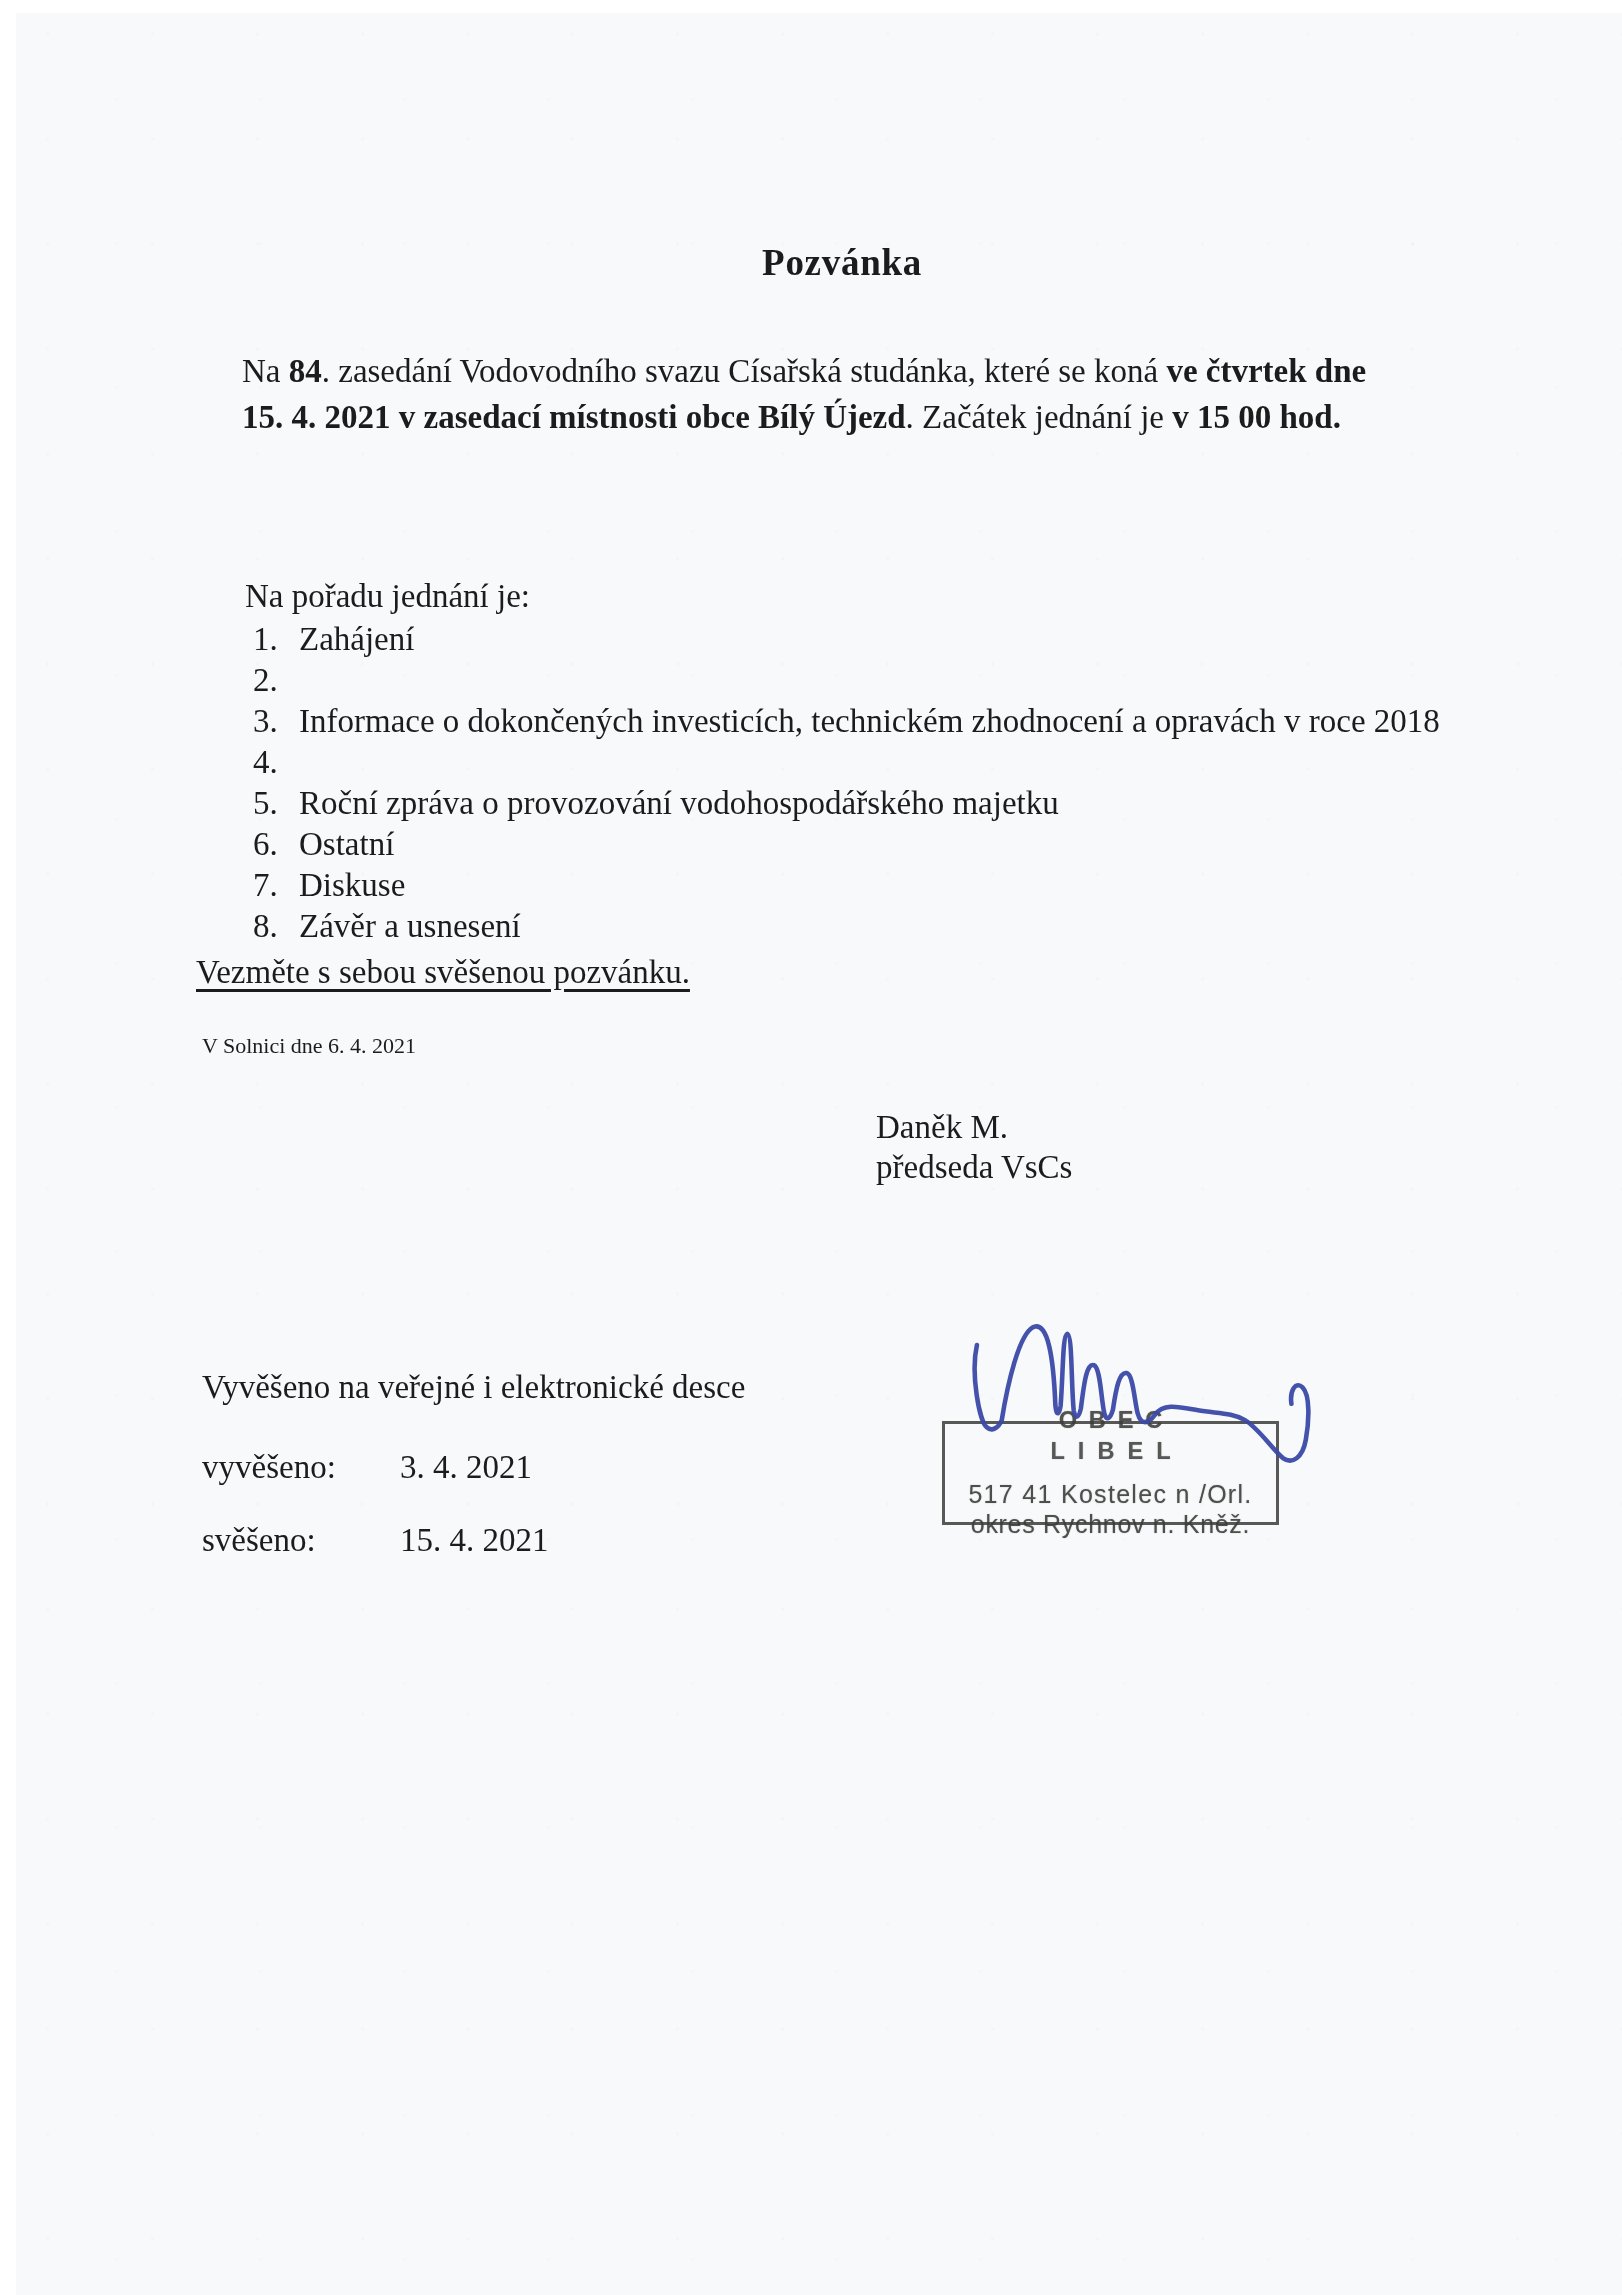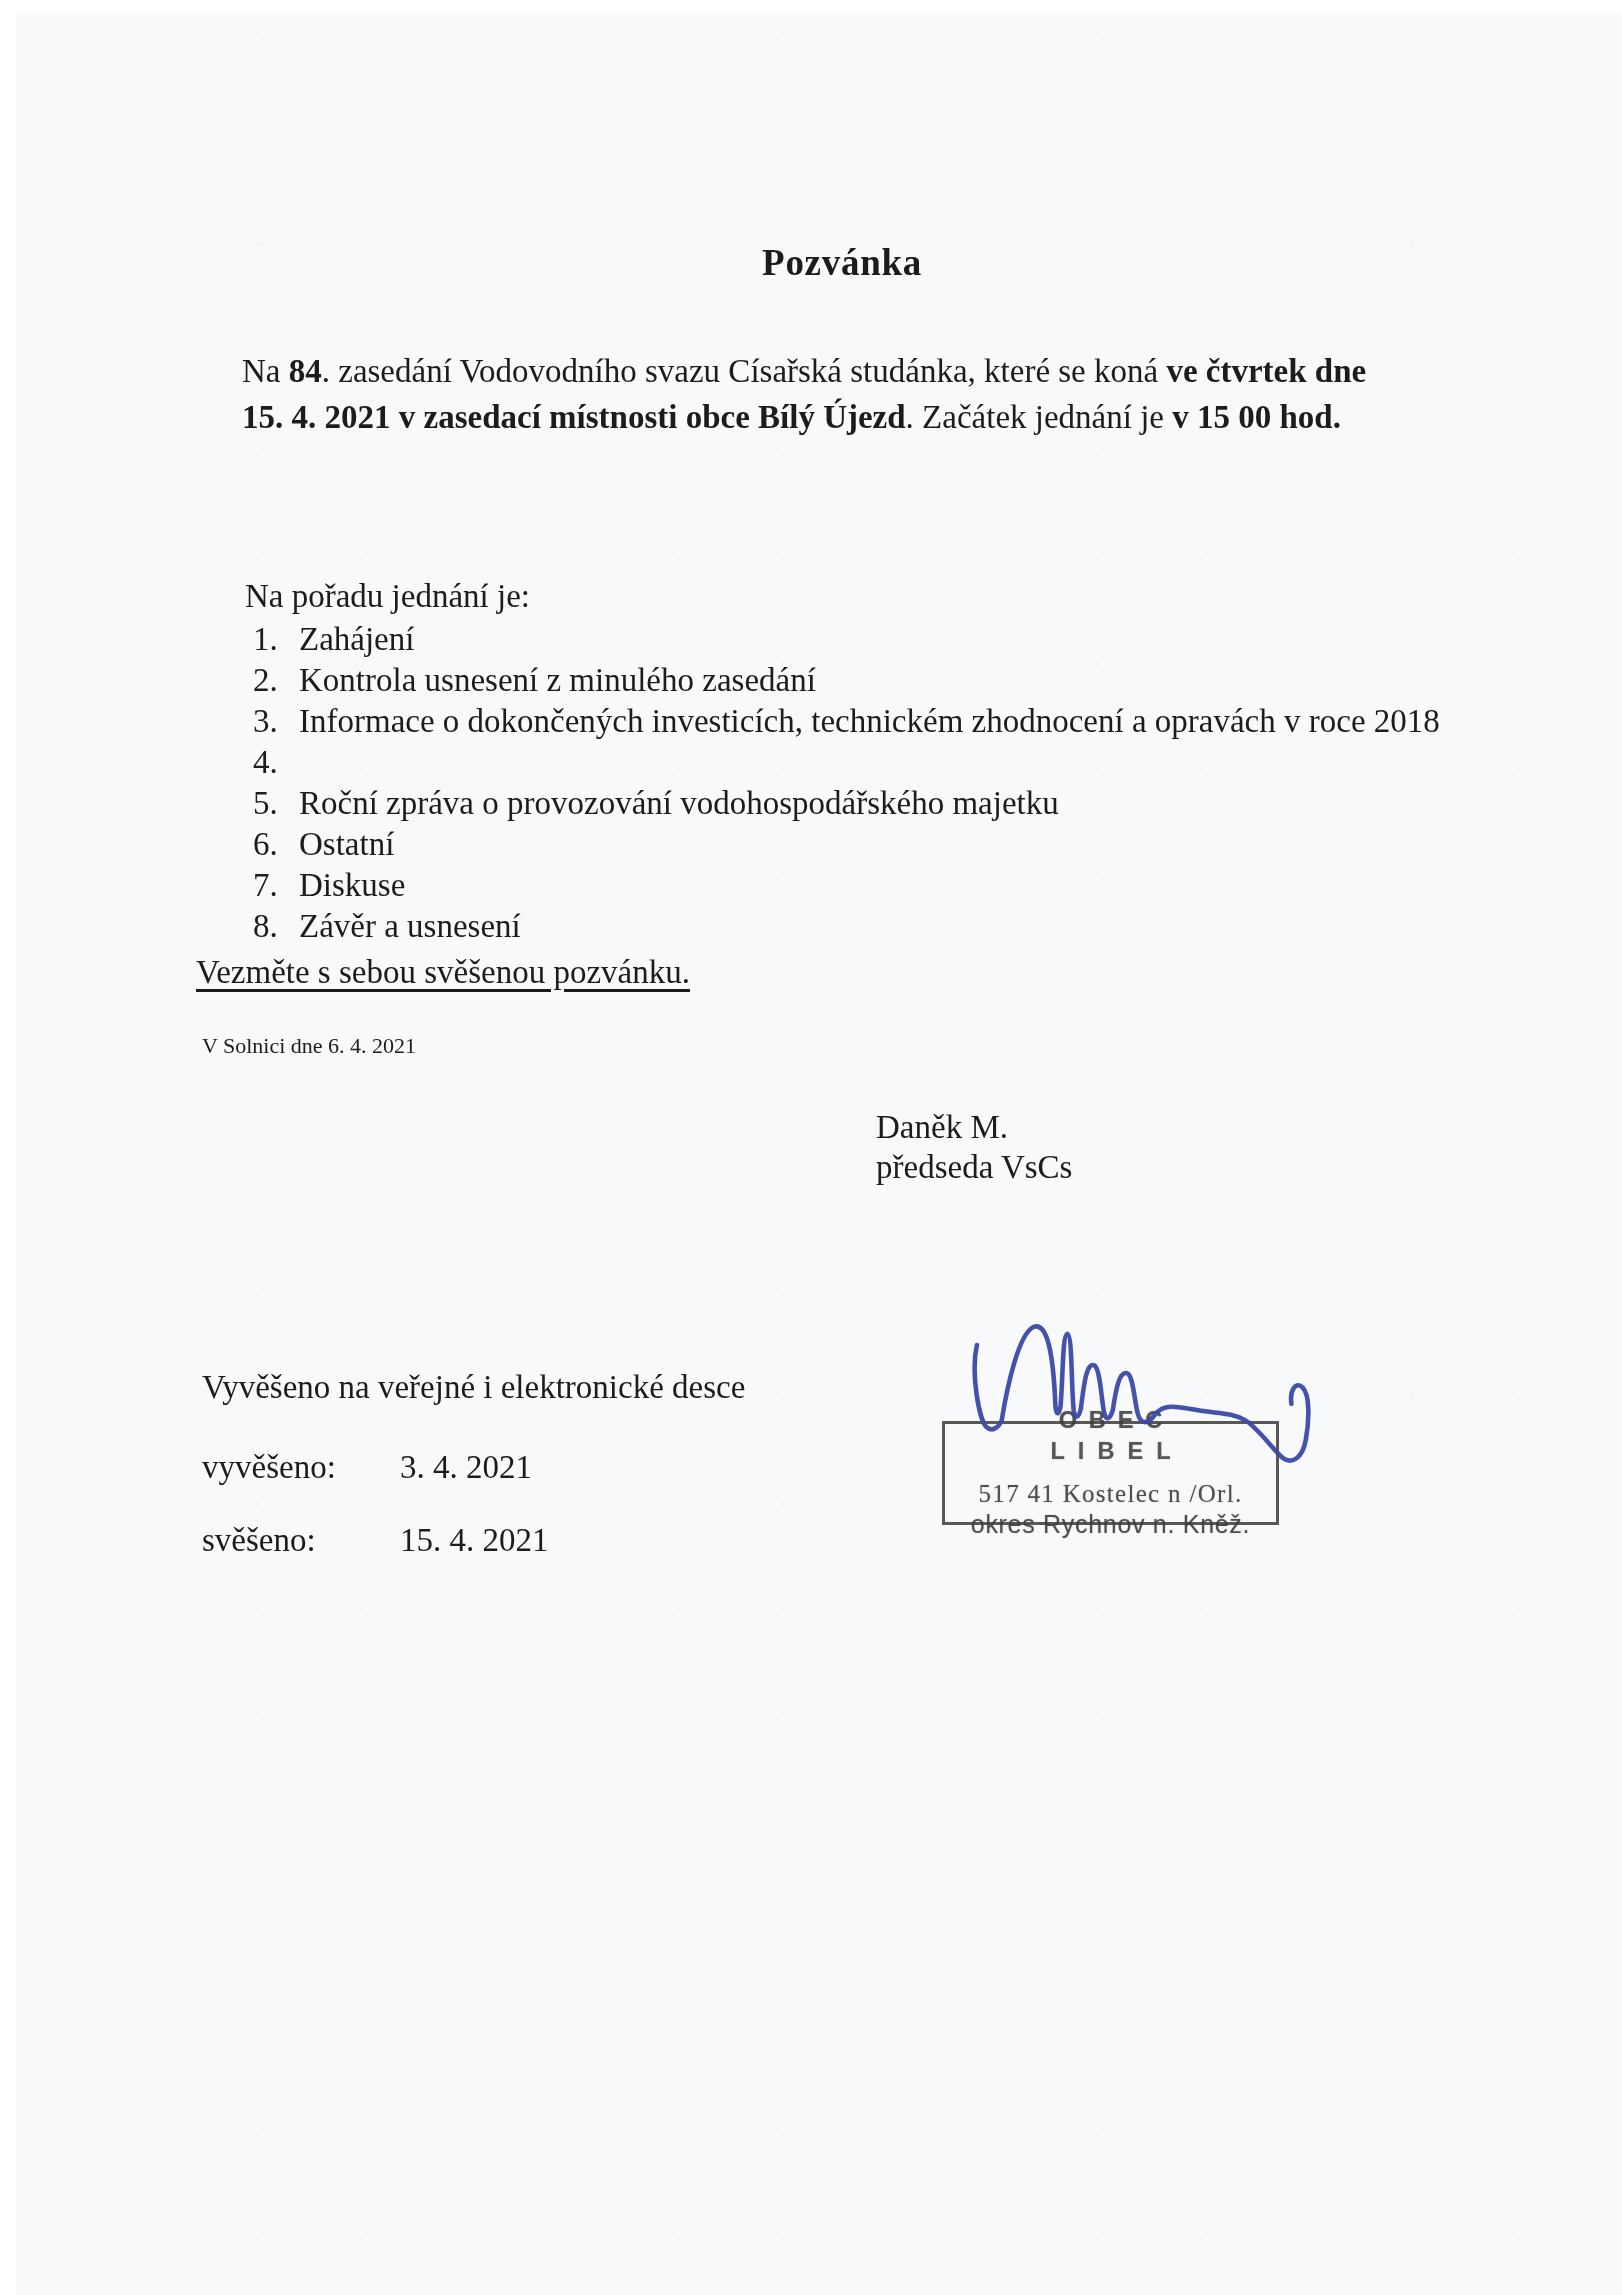--- a/index.html
+++ b/index.html
@@ -46,21 +46,21 @@
   .stamp{
     left:942px;top:1421px;width:337px;height:104px;box-sizing:border-box;
     border:3.3px solid rgba(52,52,50,0.82);
     display:flex;flex-direction:column;justify-content:center;align-items:center;
     font-family:"Liberation Sans","DejaVu Sans",sans-serif;
     color:#3c3c3a;z-index:1;
     text-shadow:0 0 1.3px rgba(70,70,68,0.45);
   }
   .stamp-l1{font-size:23.6px;font-weight:bold;letter-spacing:11.8px;padding-left:11.8px;opacity:.88;}
   .stamp-l2{font-size:23.6px;font-weight:bold;letter-spacing:13px;padding-left:13px;margin-top:3.9px;opacity:.85;}
-  .stamp-l3{font-size:25px;letter-spacing:1.3px;margin-top:15px;opacity:.9;font-family:Liberation Serif, serif;}
+  .stamp-l3{font-size:25px;letter-spacing:1.3px;margin-top:15px;opacity:.9;}
   .stamp-l4{font-size:25px;letter-spacing:0.7px;margin-top:1.3px;opacity:.9;}
 
   .signature-svg{left:936px;top:1309px;z-index:3;}
 </style>
 </head>
 <body>
 
 <div class="paper"></div>
 
 <div class="abs title" style="left:842px;top:241px;">Pozvánka</div>
@@ -69,21 +69,20 @@
 
 <div class="abs agenda-heading">Na pořadu jednání je:</div>
 
 <div class="abs agenda">
   <div class="agenda-item">
     <span class="num">1.</span>
     <span class="lbl">Zahájení</span>
   </div>
   <div class="agenda-item">
     <span class="num">2.</span>
-    <span class="lbl">Kontrola usnesení z minulého zasedání</span>
   </div>
   <div class="agenda-item">
     <span class="num">3.</span>
     <span class="lbl">Informace o dokončených investicích, technickém zhodnocení a opravách v roce 2018</span>
   </div>
   <div class="agenda-item">
     <span class="num">4.</span>
   </div>
   <div class="agenda-item">
     <span class="num">5.</span>

